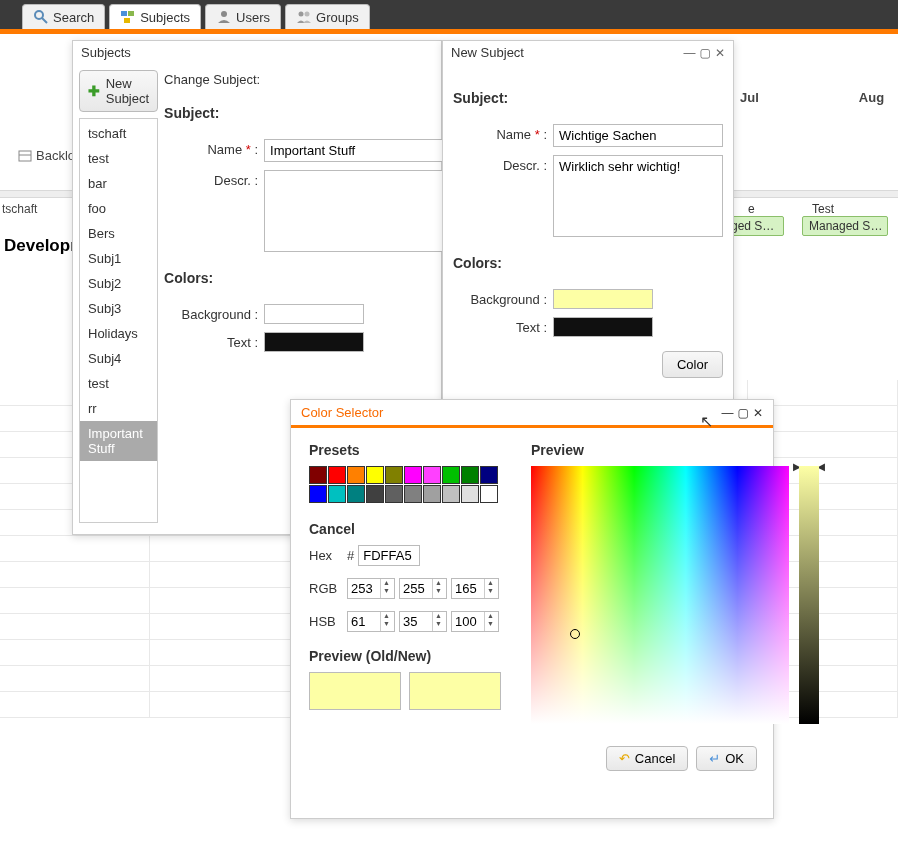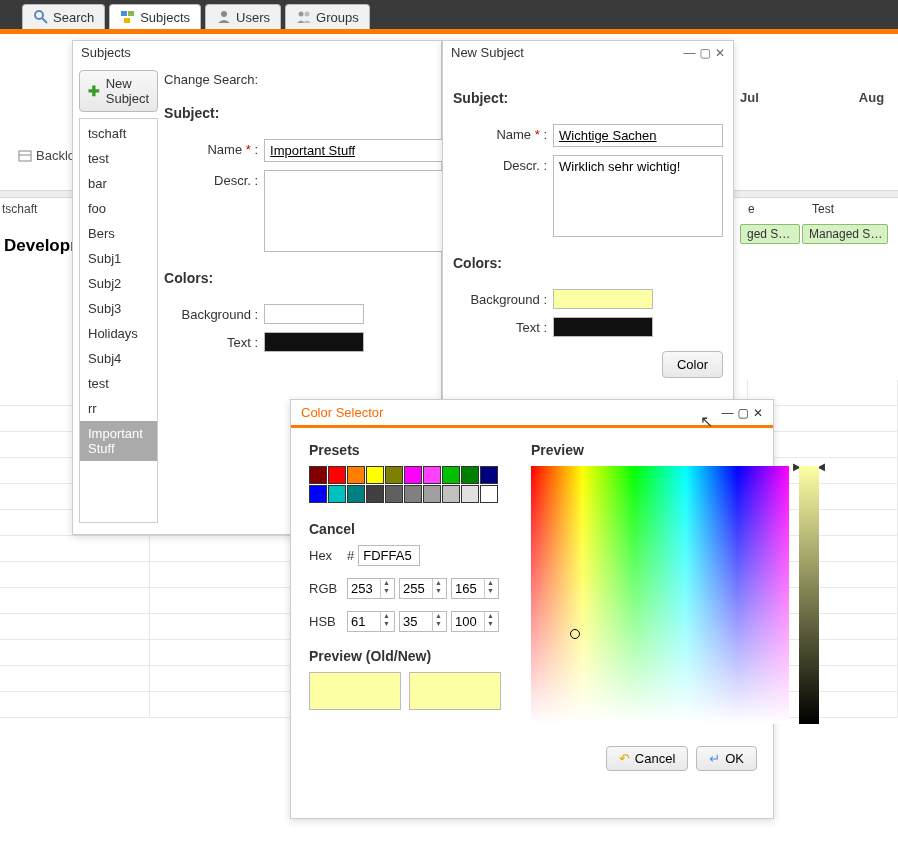--- a/index.html
+++ b/index.html
@@ -64,24 +64,24 @@
   .bg-category-row {
     background: #eeeeee;
     border-top: 1px solid #d9d9d9;
     border-bottom: 1px solid #d9d9d9;
     padding: 3px 8px;
     font-size: 12px;
     color: #333;
   }
   .bg-pills {
     position: absolute;
-    top: 224px;
+    top: 216px;
     right: 10px;
     display: flex;
-    gap: 2px;
+    gap: 18px;
   }
   .pill {
     background: #d6f2c4;
     border: 1px solid #8bbf6a;
     border-radius: 2px;
     padding: 2px 6px;
     font-size: 12px;
     white-space: nowrap;
     color: #333;
     width: 86px;
@@ -188,21 +188,20 @@
     padding-top: 3px;
   }
   .req { color: #d00000; }
   .form-row input[type=text] {
     flex: 1;
     min-width: 0;
     border: 1px solid #bbb;
     padding: 3px 5px;
     font-size: 13px;
     font-family: inherit;
-    text-decoration: underline;
   }
   .form-row textarea {
     flex: 1;
     min-width: 0;
     border: 1px solid #bbb;
     padding: 3px 5px;
     font-size: 13px;
     font-family: inherit;
     height: 82px;
     resize: none;
@@ -539,21 +538,21 @@
           <div class="subject-item">Subj2</div>
           <div class="subject-item">Subj3</div>
           <div class="subject-item">Holidays</div>
           <div class="subject-item">Subj4</div>
           <div class="subject-item">test</div>
           <div class="subject-item">rr</div>
           <div class="subject-item selected">Important Stuff</div>
         </div>
     </div>
     <div class="subjects-form">
-      <div class="form-section-label">Change Search:</div>
+      <div class="form-section-label">Change Subject:</div>
       <div class="form-heading">Subject:</div>
       <div class="form-row">
         <span class="lbl"><span>Name</span> <span class="req">*</span> :</span>
         <input type="text" value="Important Stuff" style="">
       </div>
       <div class="form-row">
         <span class="lbl">Descr. :</span>
         <textarea style=""></textarea>
       </div>
       <div class="form-heading">Colors:</div>

